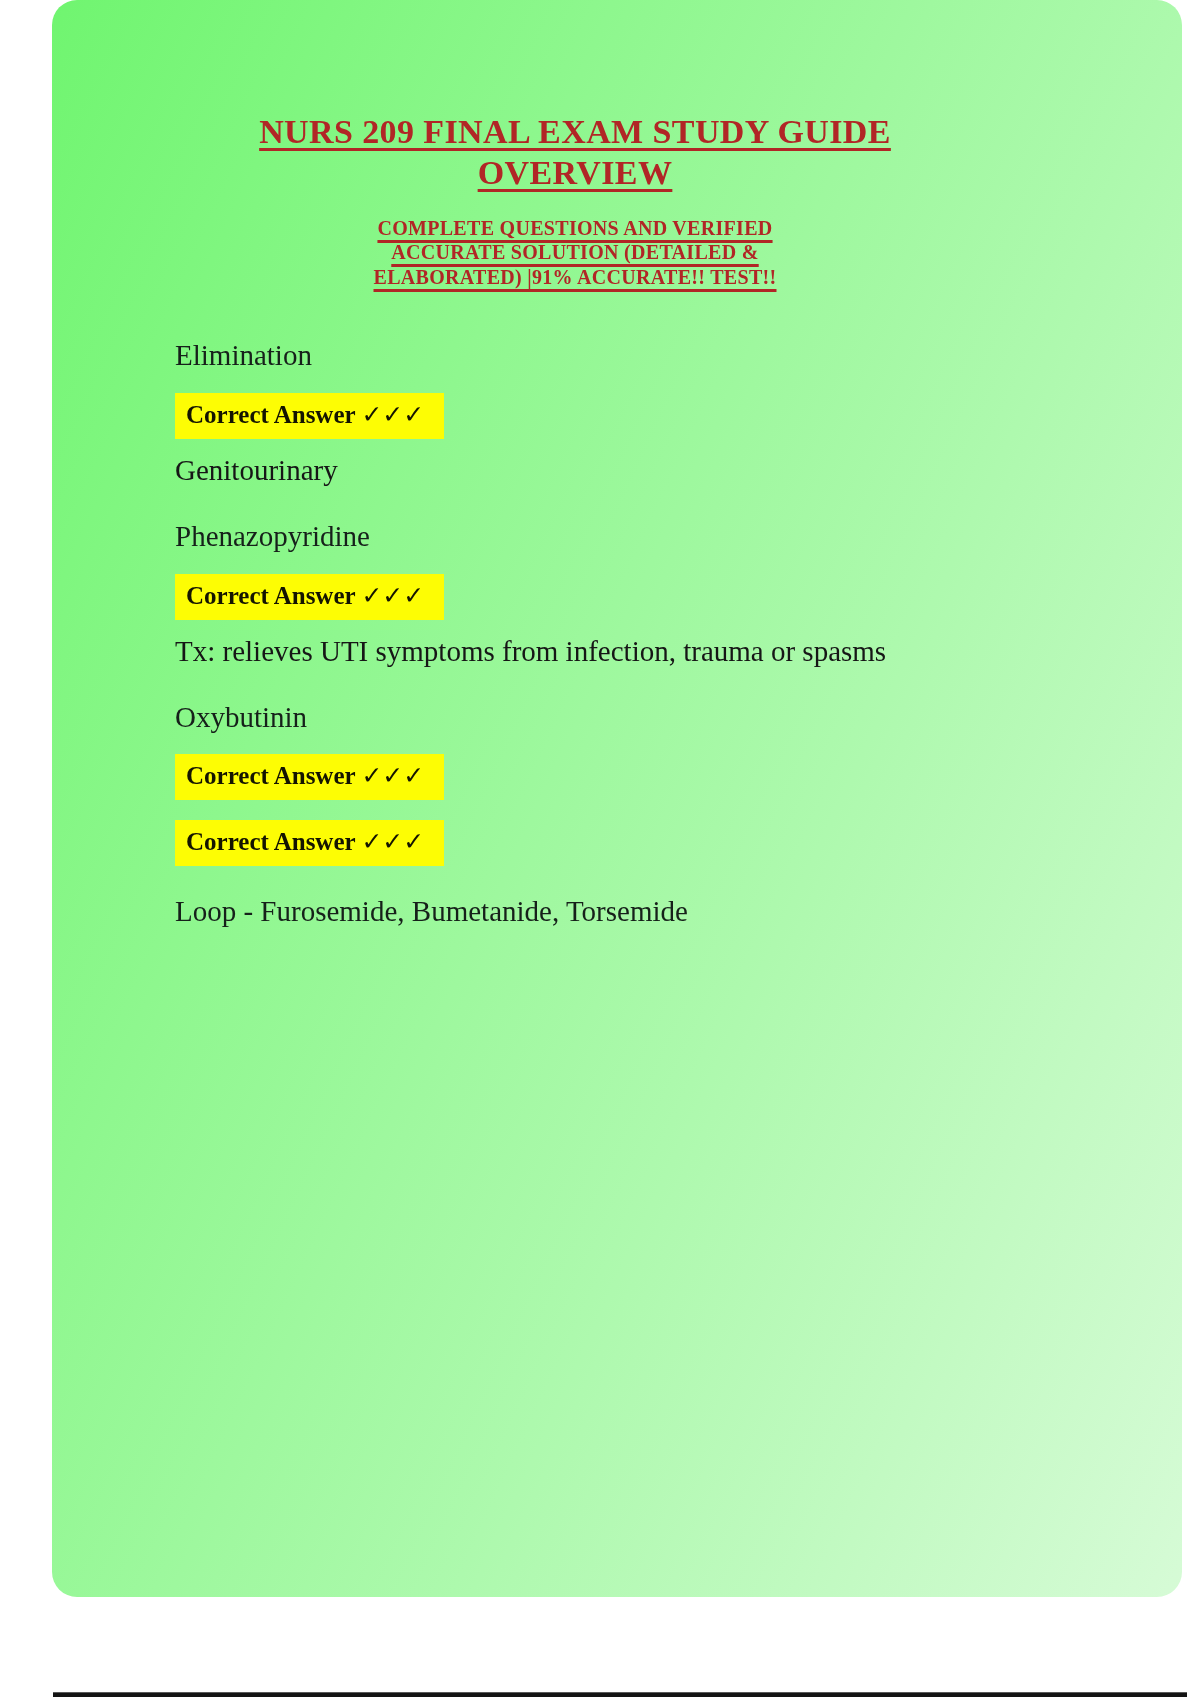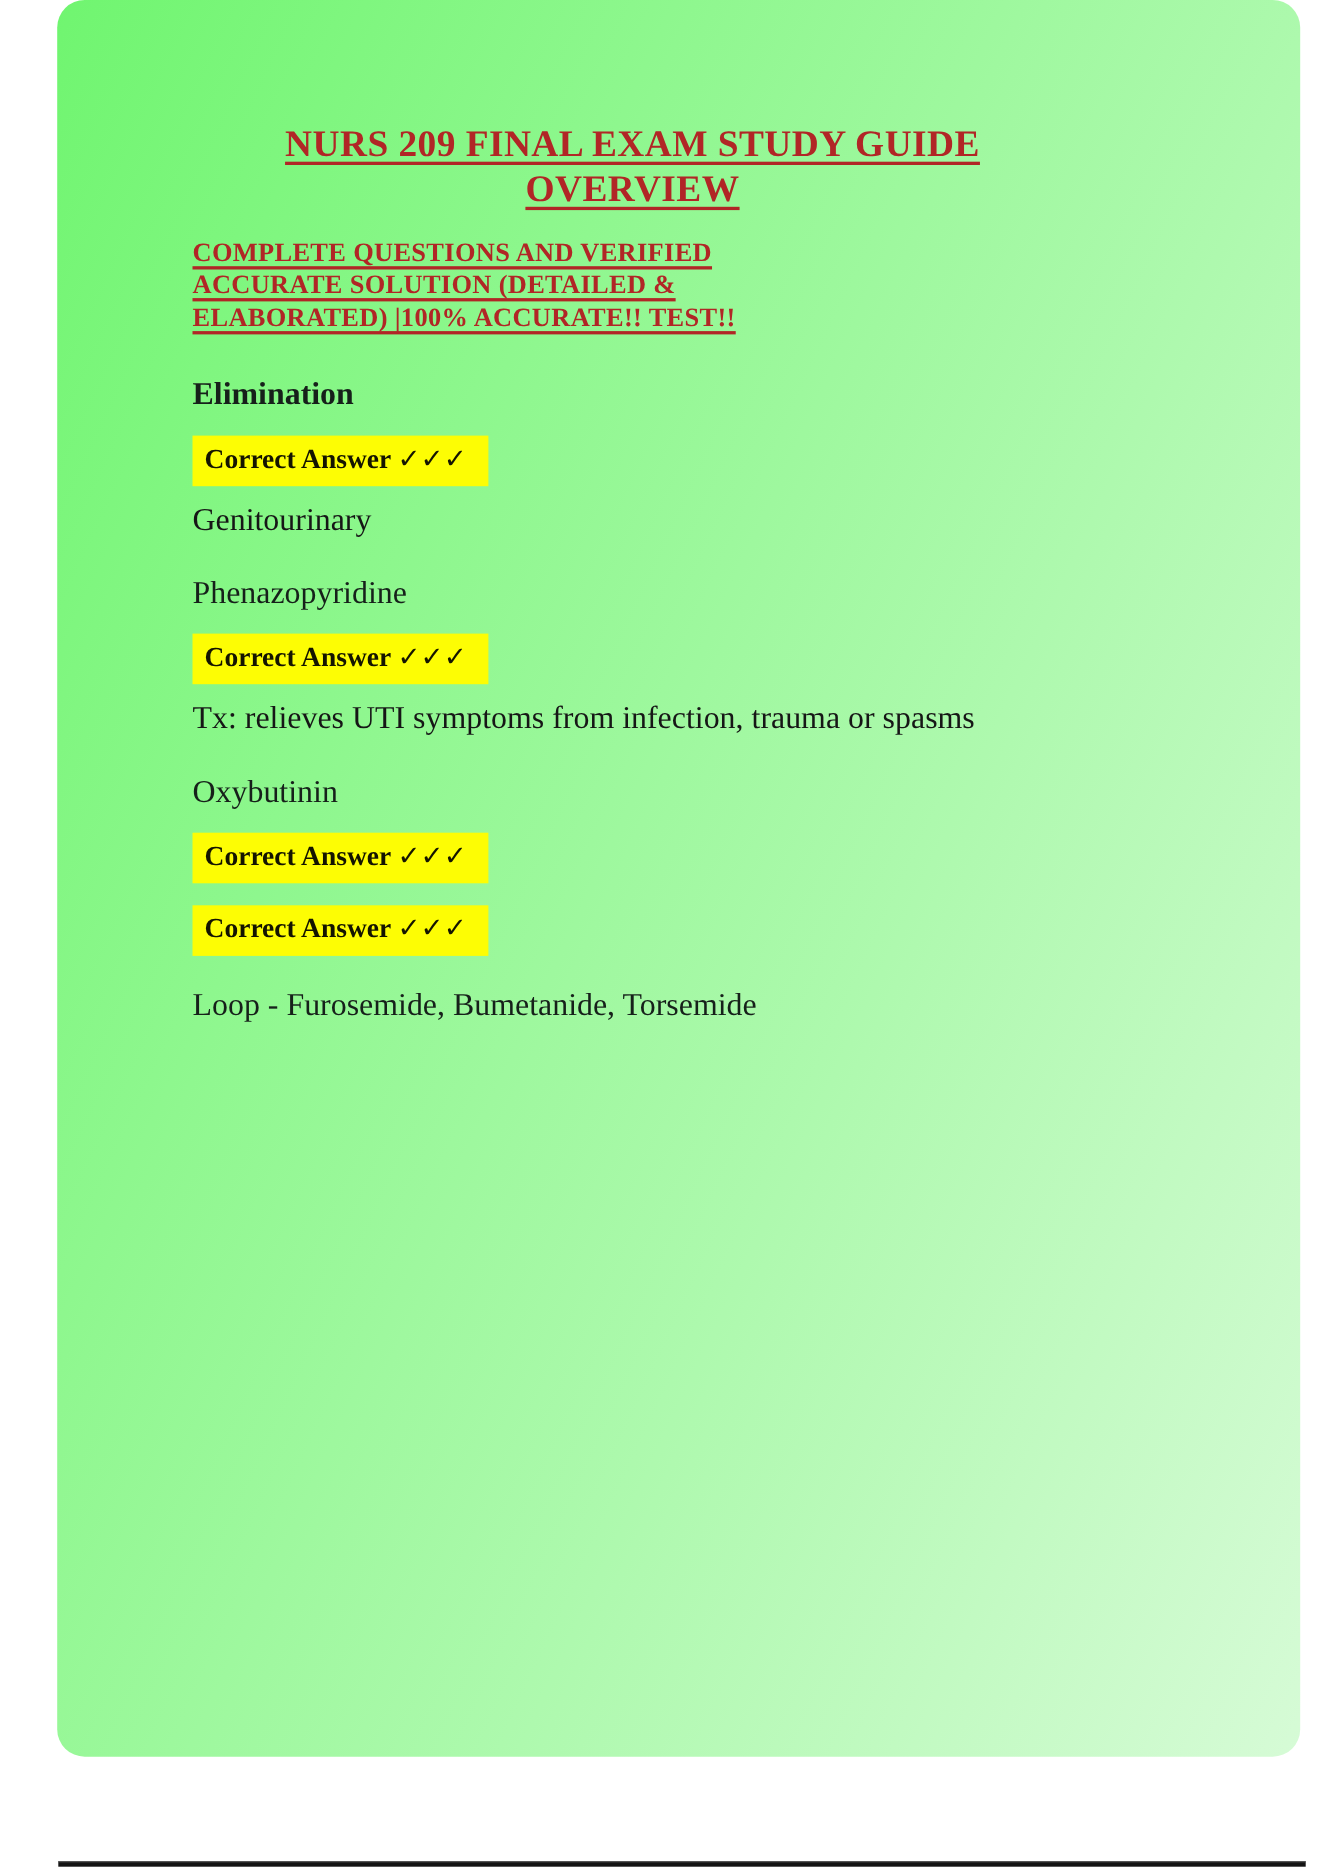--- a/index.html
+++ b/index.html
@@ -30,41 +30,42 @@
     color:#b12626;
     text-align:center;
     text-decoration:underline;
     text-decoration-thickness:3px;
     text-underline-offset:5px;
     line-height:1.2;
     letter-spacing:.4px;
   }
   .title-sub{
     margin:0;
-    font-size:24px;
+    font-size:20px;
     font-weight:bold;
     color:#b12626;
+    text-align:center;
     line-height:1.24;
     letter-spacing:.3px;
   }
   .title-sub .tline{
     display:block;
     text-decoration:underline;
     text-decoration-thickness:3px;
     text-underline-offset:5px;
   }
   .qa{margin:0;}
   .question{
     margin:0;
     font-size:29px;
     line-height:1.2;
     color:#16201a;
   }
   .qa .question{margin-top:28px;}
-  .qa.first .question{margin-top:36px;font-weight:bold;}
+  .qa.first .question{margin-top:48px;}
   .badge{
     display:inline-block;
     margin-top:20px;
     background:#fdfd04;
     color:#141400;
     font-weight:bold;
     font-size:25px;
     line-height:34px;
     padding:5px 20px 7px 11px;
     font-family:"Liberation Serif","DejaVu Sans",serif;
@@ -88,21 +89,21 @@
 <body>
 
 <div class="page">
   <div class="doc">
 
     <h1 class="title-main">NURS 209 FINAL EXAM STUDY GUIDE OVERVIEW</h1>
 
     <h2 class="title-sub">
       <span class="tline">COMPLETE QUESTIONS AND VERIFIED</span>
       <span class="tline">ACCURATE SOLUTION (DETAILED &amp;</span>
-      <span class="tline">ELABORATED) |100% ACCURATE!! TEST!!</span>
+      <span class="tline">ELABORATED) |91% ACCURATE!! TEST!!</span>
     </h2>
 
     <div class="qa first">
       <p class="question">Elimination</p>
       <div class="badge">Correct Answer ✓✓✓</div>
       <p class="answer">Genitourinary</p>
     </div>
 
     <div class="qa">
       <p class="question">Phenazopyridine</p>

